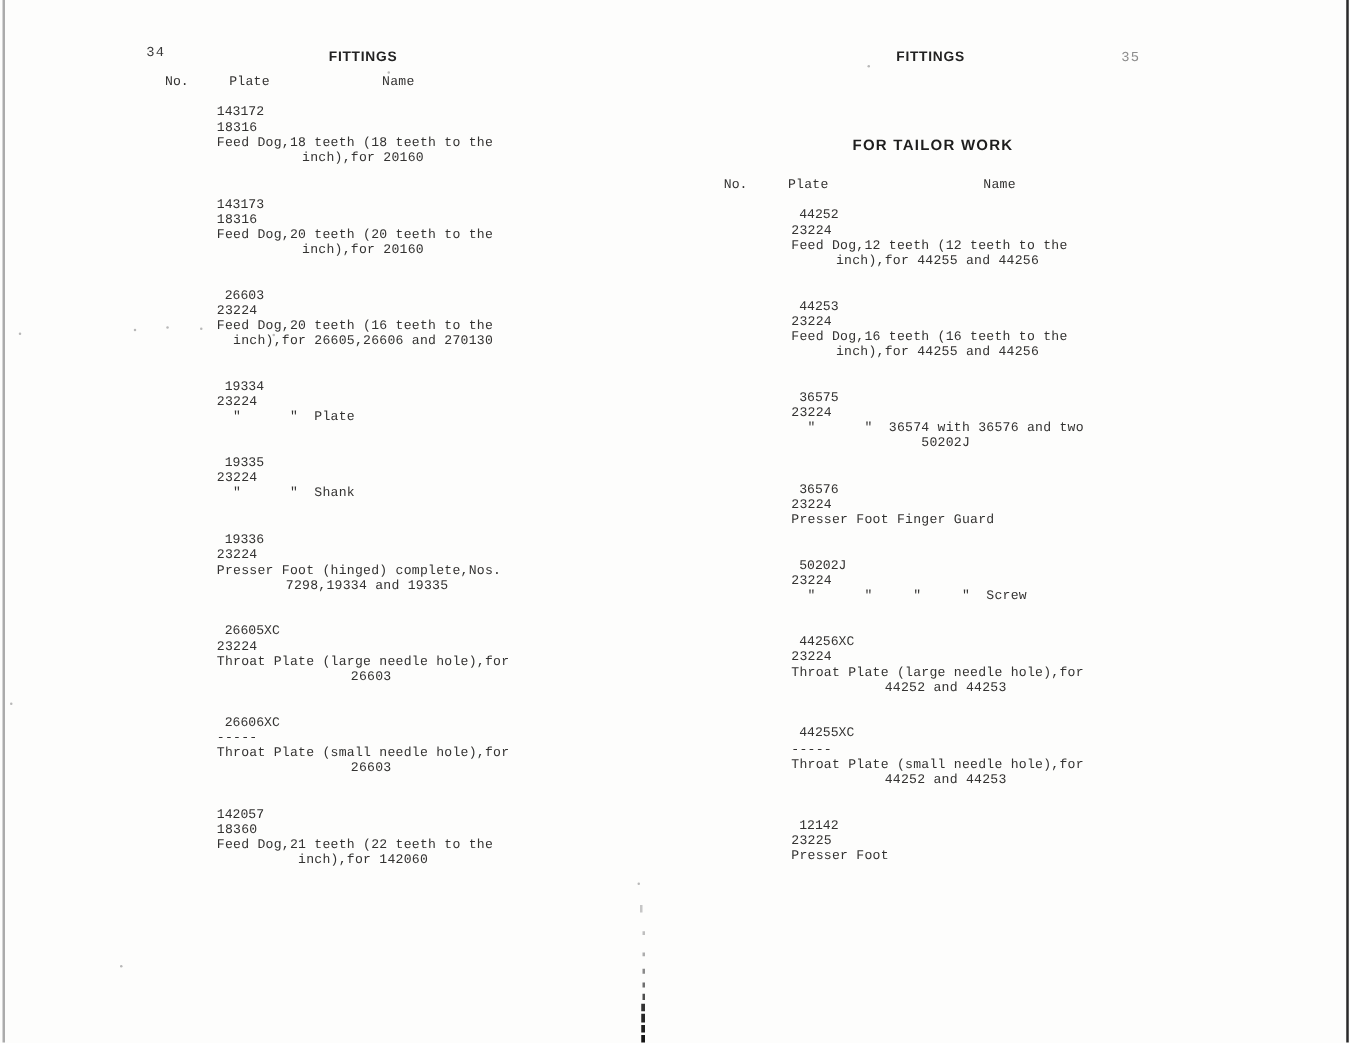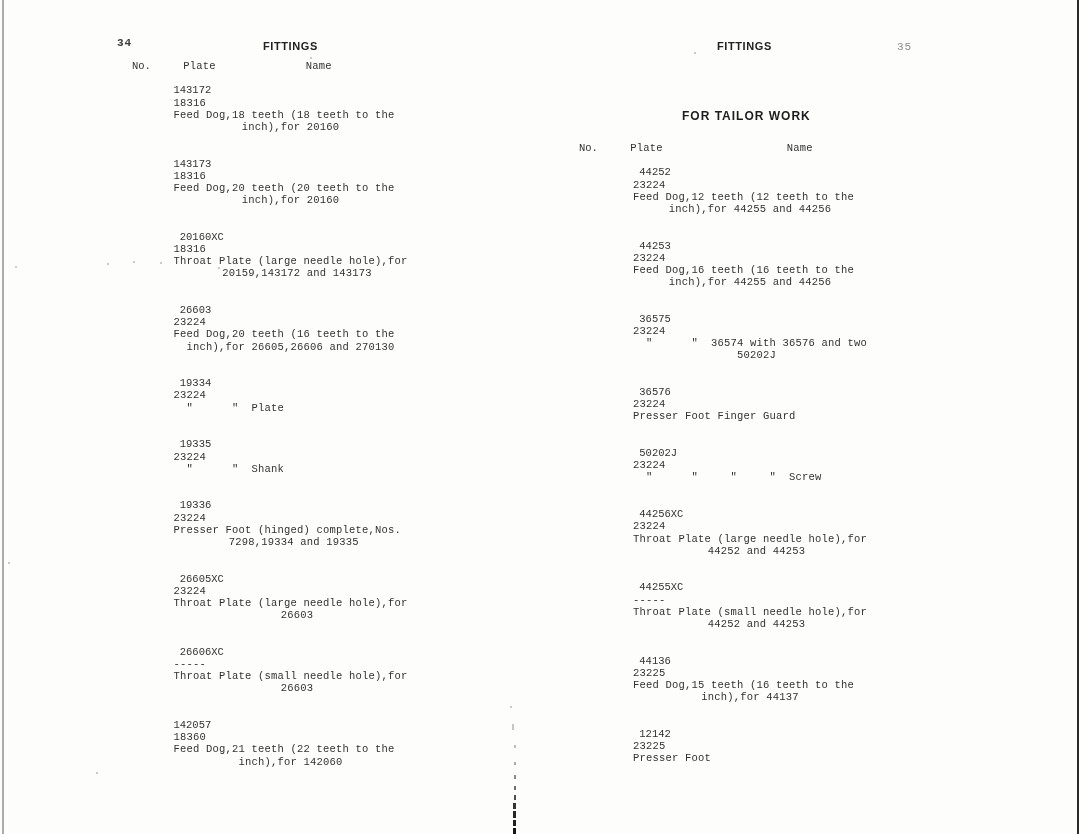--- a/index.html
+++ b/index.html
@@ -14,21 +14,21 @@
   .page { position: absolute; top: 35px; }
   #page-left  { left: 100px; width: 445px; }
   #page-right { left: 555px; width: 490px; }
 
   
   .page-head { position: relative; height: 14px; }
   #page-left  .page-head { padding-top: 2px; }
   #page-right .page-head { padding-top: 4px; }
   .page-num {
     font-family: "Liberation Mono", "DejaVu Sans Mono", monospace;
-    font-size: 11px; font-weight: bold; letter-spacing: 1px;
+    font-size: 11px; font-weight: normal; letter-spacing: 1px;
   }
   #page-left  .page-num { position: absolute; left: 17px; top: 2px; color: #3a3a3a; }
   #page-right .page-num { position: absolute; left: 342px; top: 6px; color: #8c8c8c; font-weight: normal; }
   .running-head {
     position: absolute; top: 5px;
     font-family: "Liberation Sans", sans-serif;
     font-size: 11px; font-weight: bold; letter-spacing: 0.6px; color: #222;
   }
   #page-left  .running-head { left: 163px; }
   #page-right .running-head { left: 162px; }
@@ -90,26 +90,20 @@
   inch),for 20160</span>
       </div>
 
       <div class="t-row">
         <span class="col col-no">143173</span>
         <span class="col col-plate">18316</span>
         <span class="col col-name">Feed Dog,20 teeth (20 teeth to the
   inch),for 20160</span>
       </div>
 
-      <div class="t-row">
-        <span class="col col-no"> 20160XC</span>
-        <span class="col col-plate">18316</span>
-        <span class="col col-name">Throat Plate (large needle hole),for
-  20159,143172 and 143173</span>
-      </div>
 
       <div class="t-row">
         <span class="col col-no"> 26603</span>
         <span class="col col-plate">23224</span>
         <span class="col col-name">Feed Dog,20 teeth (16 teeth to the
   inch),for 26605,26606 and 270130</span>
       </div>
 
 
       <div class="t-row">
@@ -214,26 +208,20 @@
   44252 and 44253</span>
         </div>
 
         <div class="t-row">
           <span class="col col-no"> 44255XC</span>
           <span class="col col-plate">-----</span>
           <span class="col col-name">Throat Plate (small needle hole),for
   44252 and 44253</span>
         </div>
 
-        <div class="t-row">
-          <span class="col col-no"> 44136</span>
-          <span class="col col-plate">23225</span>
-          <span class="col col-name">Feed Dog,15 teeth (16 teeth to the
-  inch),for 44137</span>
-        </div>
 
         <div class="t-row">
           <span class="col col-no"> 12142</span>
           <span class="col col-plate">23225</span>
           <span class="col col-name">Presser Foot</span>
         </div>
 
       </div>
   </div>
 

